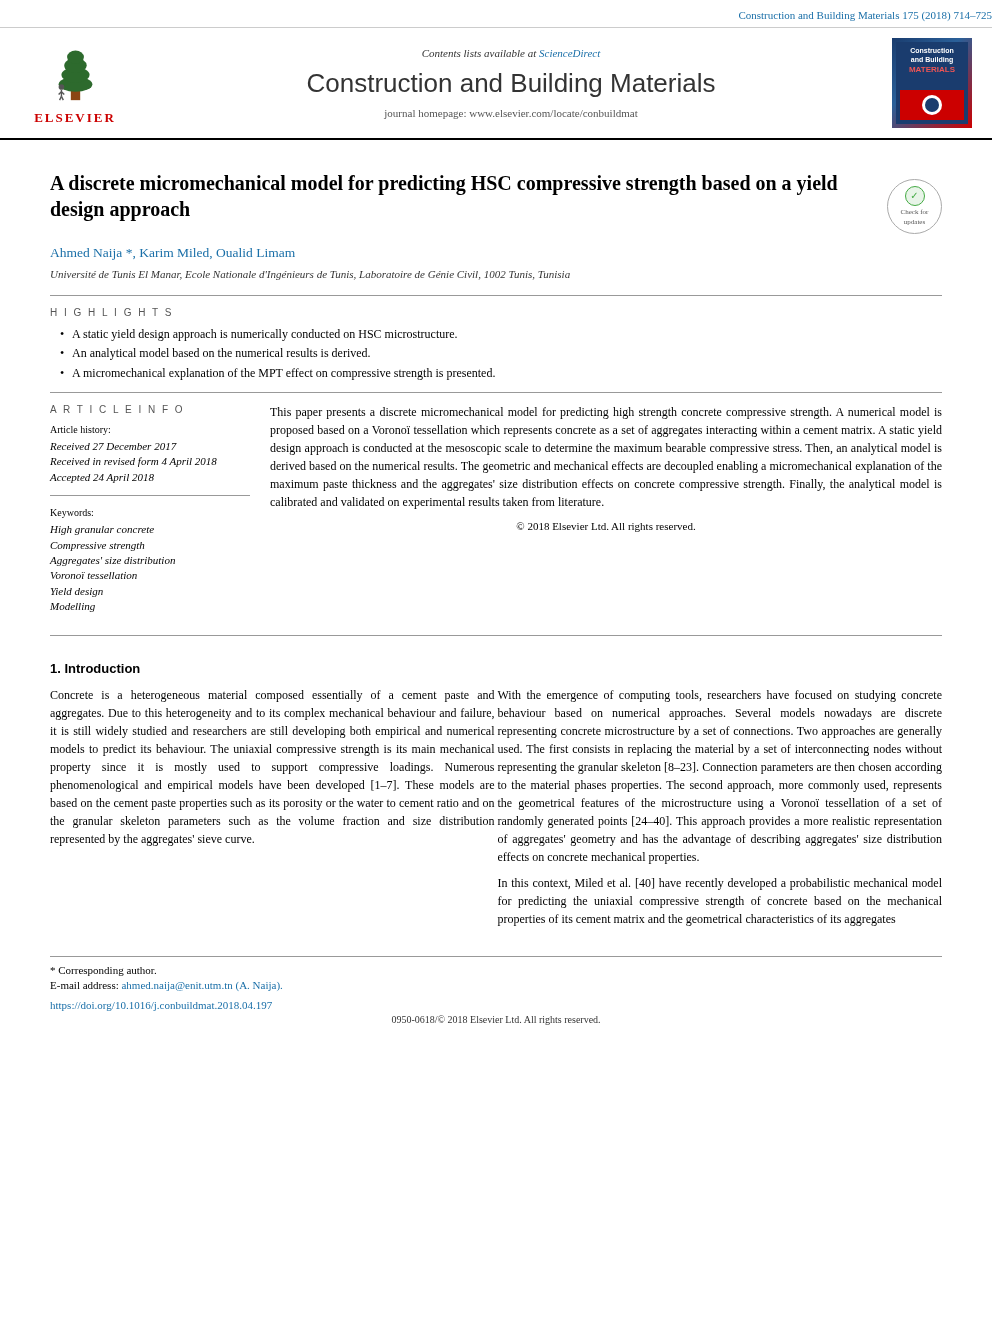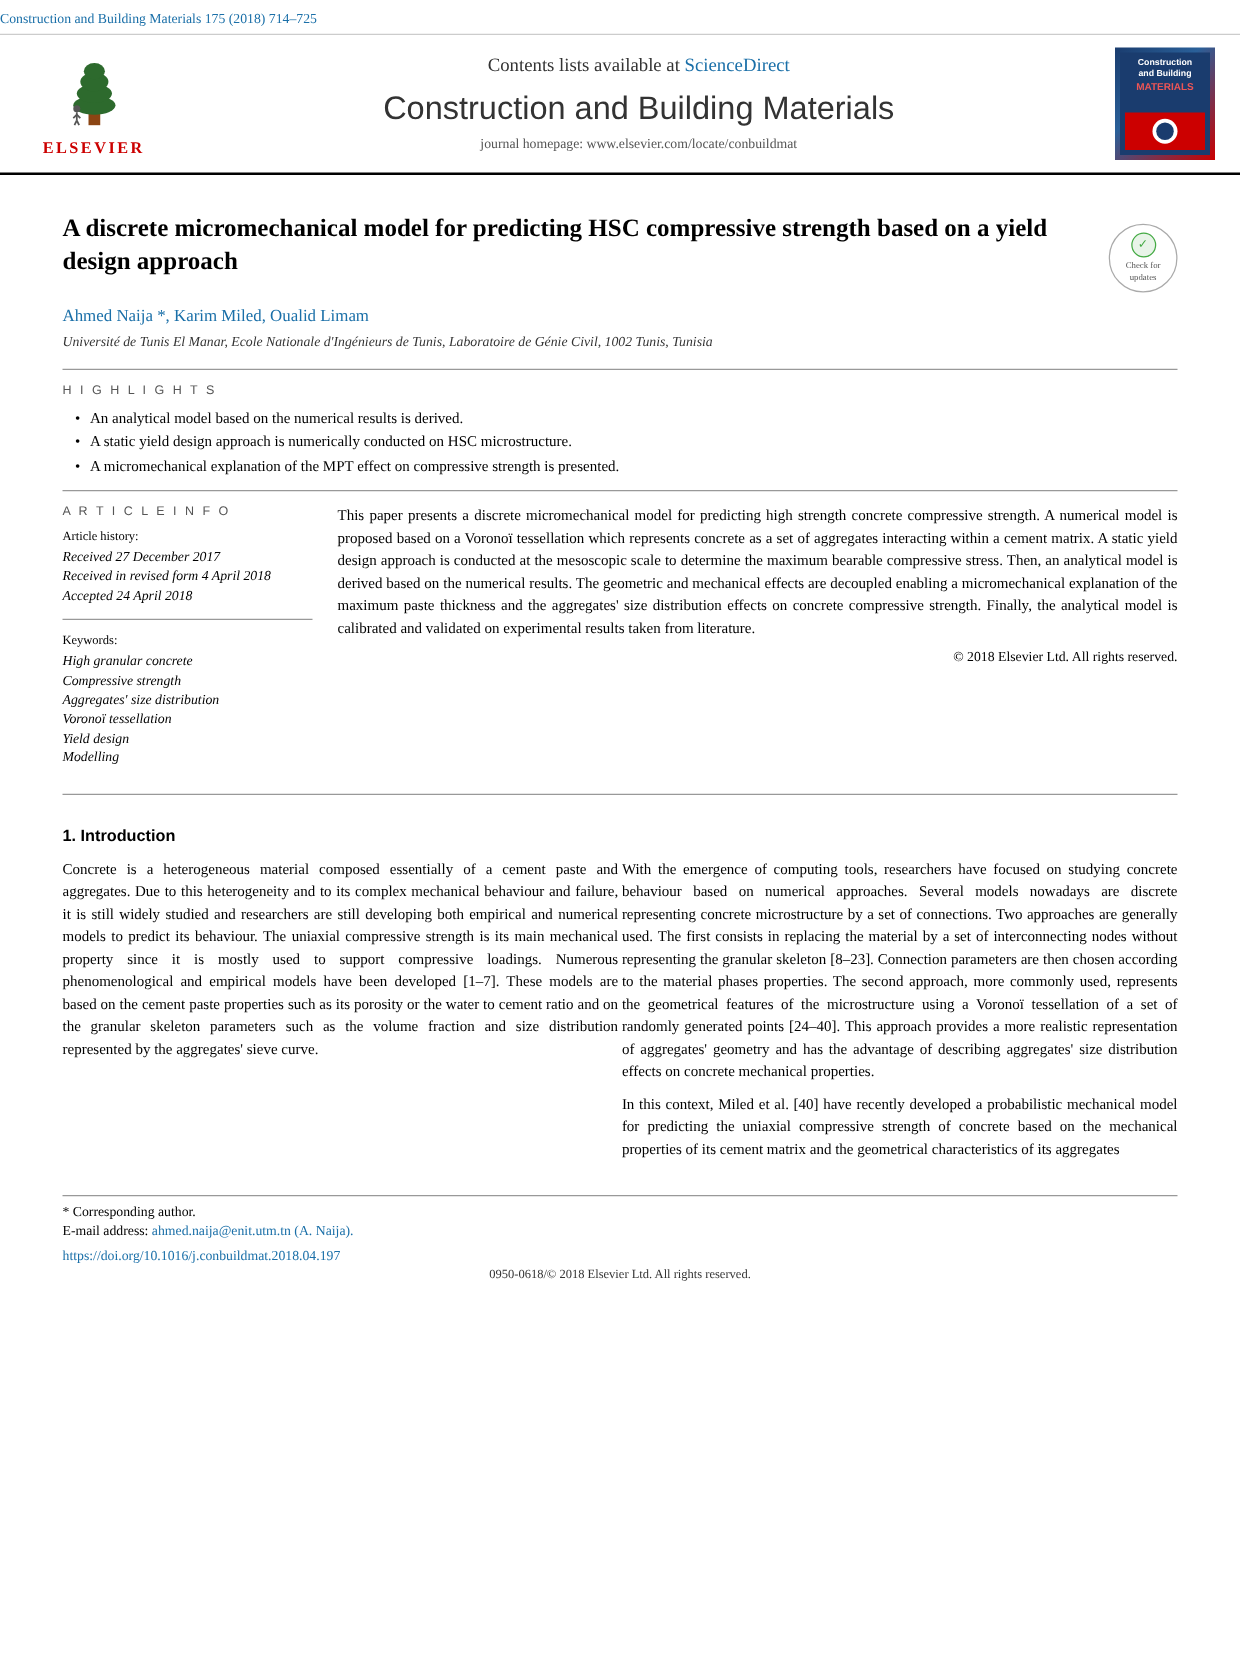--- a/index.html
+++ b/index.html
@@ -7,21 +7,21 @@
       background: #fff;
       font-family: 'Times New Roman', Times, serif;
       width: 992px;
       min-height: 1323px;
       color: #000;
       font-size: 13px;
       line-height: 1.4;
     }
 
     .journal-header-top {
-      text-align: left;
+      text-align: right;
       padding: 8px 0 4px;
       font-size: 11px;
       color: #1a6fa8;
       border-bottom: 1px solid #ccc;
     }
 
     .journal-header {
       display: flex;
       align-items: center;
       padding: 10px 20px;
@@ -44,22 +44,23 @@
       font-weight: bold;
       margin-top: 4px;
     }
 
     .journal-header-center {
       flex: 1;
       text-align: center;
     }
 
     .science-direct-link {
-      font-size: 15px;
+      font-size: 11px;
       color: #333;
+      font-style: italic;
     }
 
     .science-direct-link a {
       color: #1a6fa8;
       text-decoration: none;
     }
 
     .journal-title-header {
       font-size: 26px;
       font-family: Arial, sans-serif;
@@ -232,21 +233,21 @@
 
     .abstract-text {
       font-size: 12px;
       line-height: 1.5;
       text-align: justify;
     }
 
     .copyright-line {
       font-size: 11px;
       margin-top: 8px;
-      text-align: right;
+      text-align: center;
     }
 
     .intro-section {
       margin-top: 24px;
     }
 
     .intro-columns {
       display: flex;
       gap: 3px;
     }
@@ -370,22 +371,22 @@
     <span class="author-name">Ahmed Naija *, Karim Miled, Oualid Limam</span>
   </div>
 
   <div class="affiliation">Université de Tunis El Manar, Ecole Nationale d'Ingénieurs de Tunis, Laboratoire de Génie Civil, 1002 Tunis, Tunisia</div>
 
   <hr class="divider">
 
   <div class="highlights-section">
     <div class="section-label">H I G H L I G H T S</div>
     <ul class="highlights-list">
+      <li>A static yield design approach is numerically conducted on HSC microstructure.</li>
       <li>An analytical model based on the numerical results is derived.</li>
-      <li>A static yield design approach is numerically conducted on HSC microstructure.</li>
       <li>A micromechanical explanation of the MPT effect on compressive strength is presented.</li>
     </ul>
   </div>
 
   <hr class="divider">
 
   <div class="two-column">
 
     <div class="article-info-col">
       <div class="info-label">A R T I C L E   I N F O</div>

